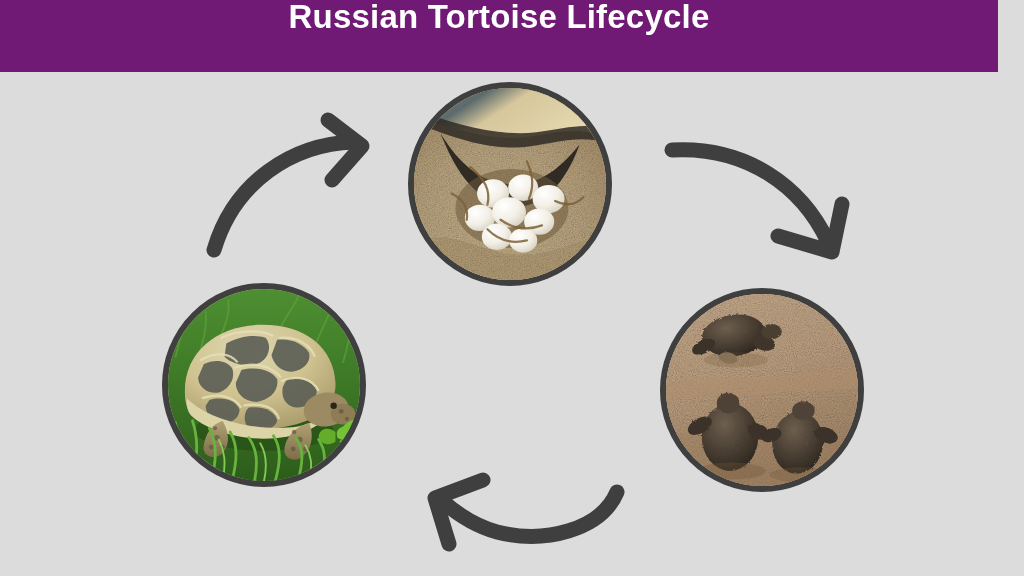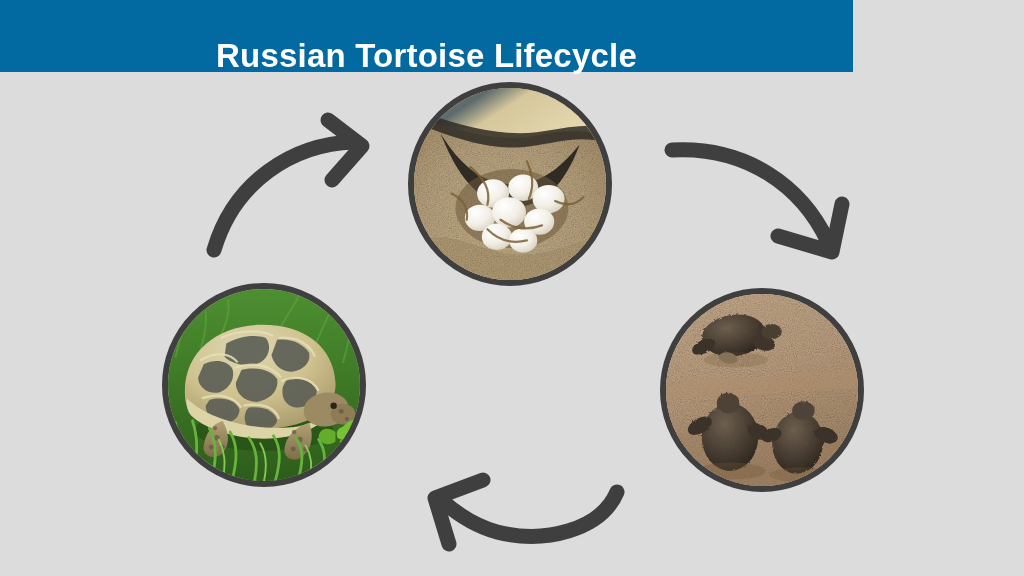--- a/index.html
+++ b/index.html
@@ -19,25 +19,25 @@
     width: 1024px;
     height: 576px;
     background: #dcdcdc;
   }
 
   
   .header-bar {
     position: absolute;
     left: 0;
     top: 0;
-    width: 853px;
+    width: 998px;
     height: 72px;
-    background: #0369a1;
+    background: #701a75;
     display: flex;
-    align-items: flex-end;
+    align-items: flex-start;
     justify-content: center;
     box-sizing: border-box;
   }
   .header-title {
     color: #ffffff;
     font-size: 33px;
     font-weight: bold;
     letter-spacing: 0.2px;
     line-height: 1;
     font-family: "Liberation Sans", sans-serif;

